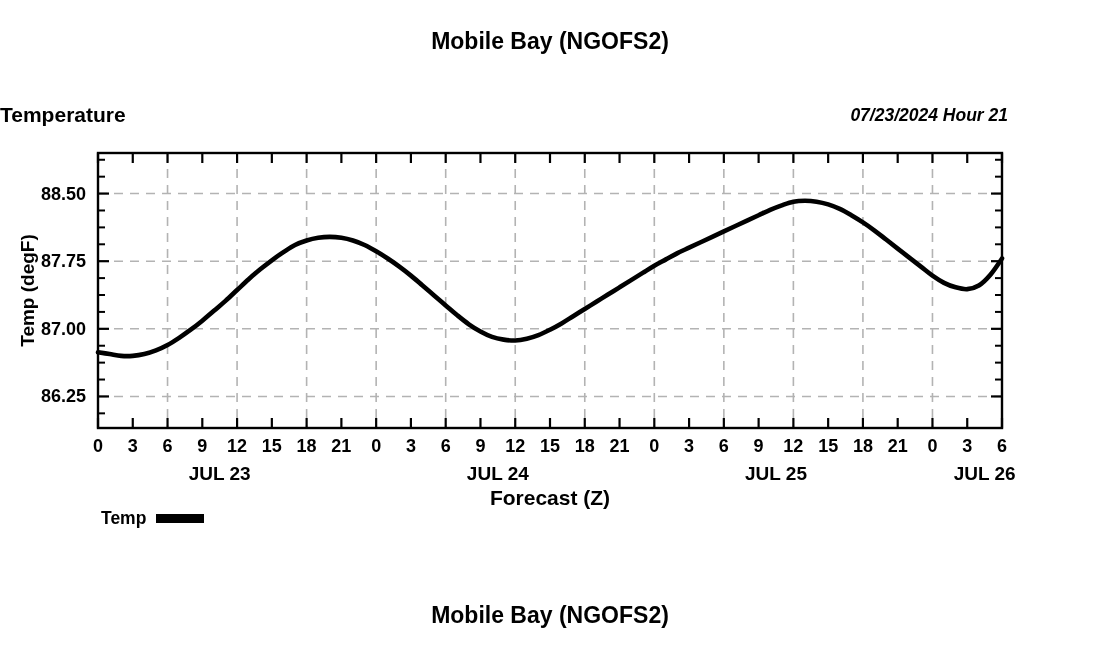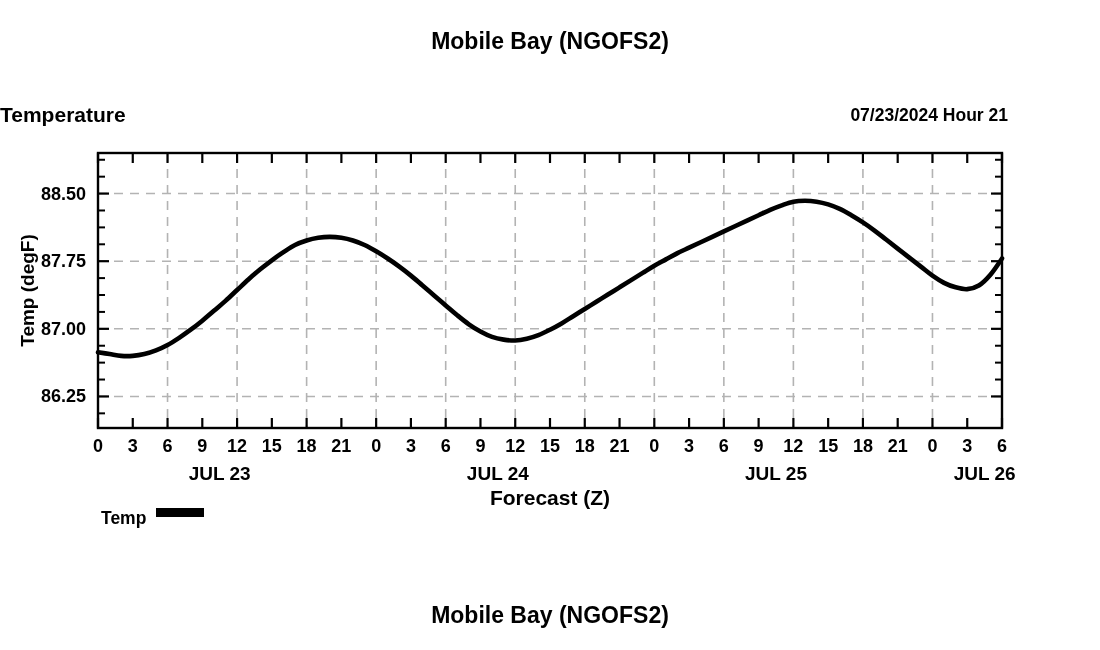--- a/index.html
+++ b/index.html
@@ -55,20 +55,21 @@
     font-size: 21px;
     font-weight: bold;
   }
   .hdr-right {
     position: absolute;
     right: 92px;
     top: 105px;
     font-size: 17.5px;
     font-weight: bold;
     white-space: nowrap;
+    font-style: italic;
   }
 
   
   .plot-wrap {
     position: absolute;
     left: 0;
     top: 0;
     width: 1100px;
     height: 650px;
   }
@@ -136,20 +137,21 @@
     fill: #000000;
     text-anchor: middle;
   }
 
   
   .legend {
     position: absolute;
     left: 101px;
     top: 508px;
     display: flex;
+    align-items: center;
     gap: 10px;
   }
   .legend-label {
     font-size: 17.5px;
     font-weight: bold;
   }
   .legend-swatch {
     width: 48px;
     height: 9px;
     background: #000000;

